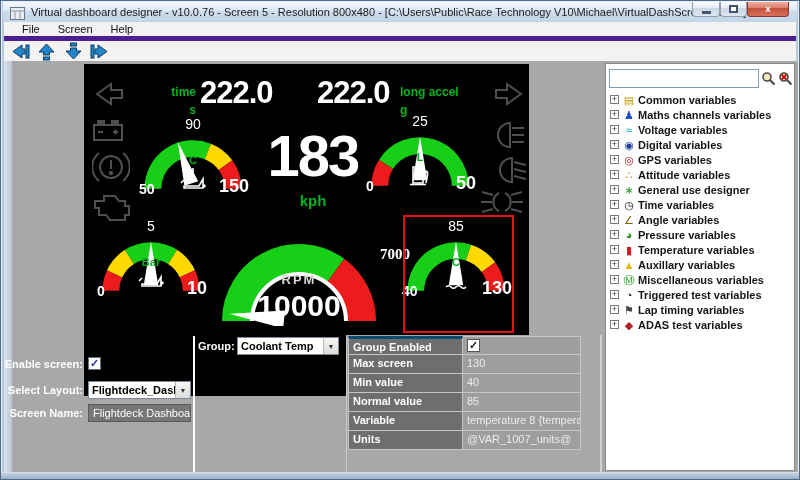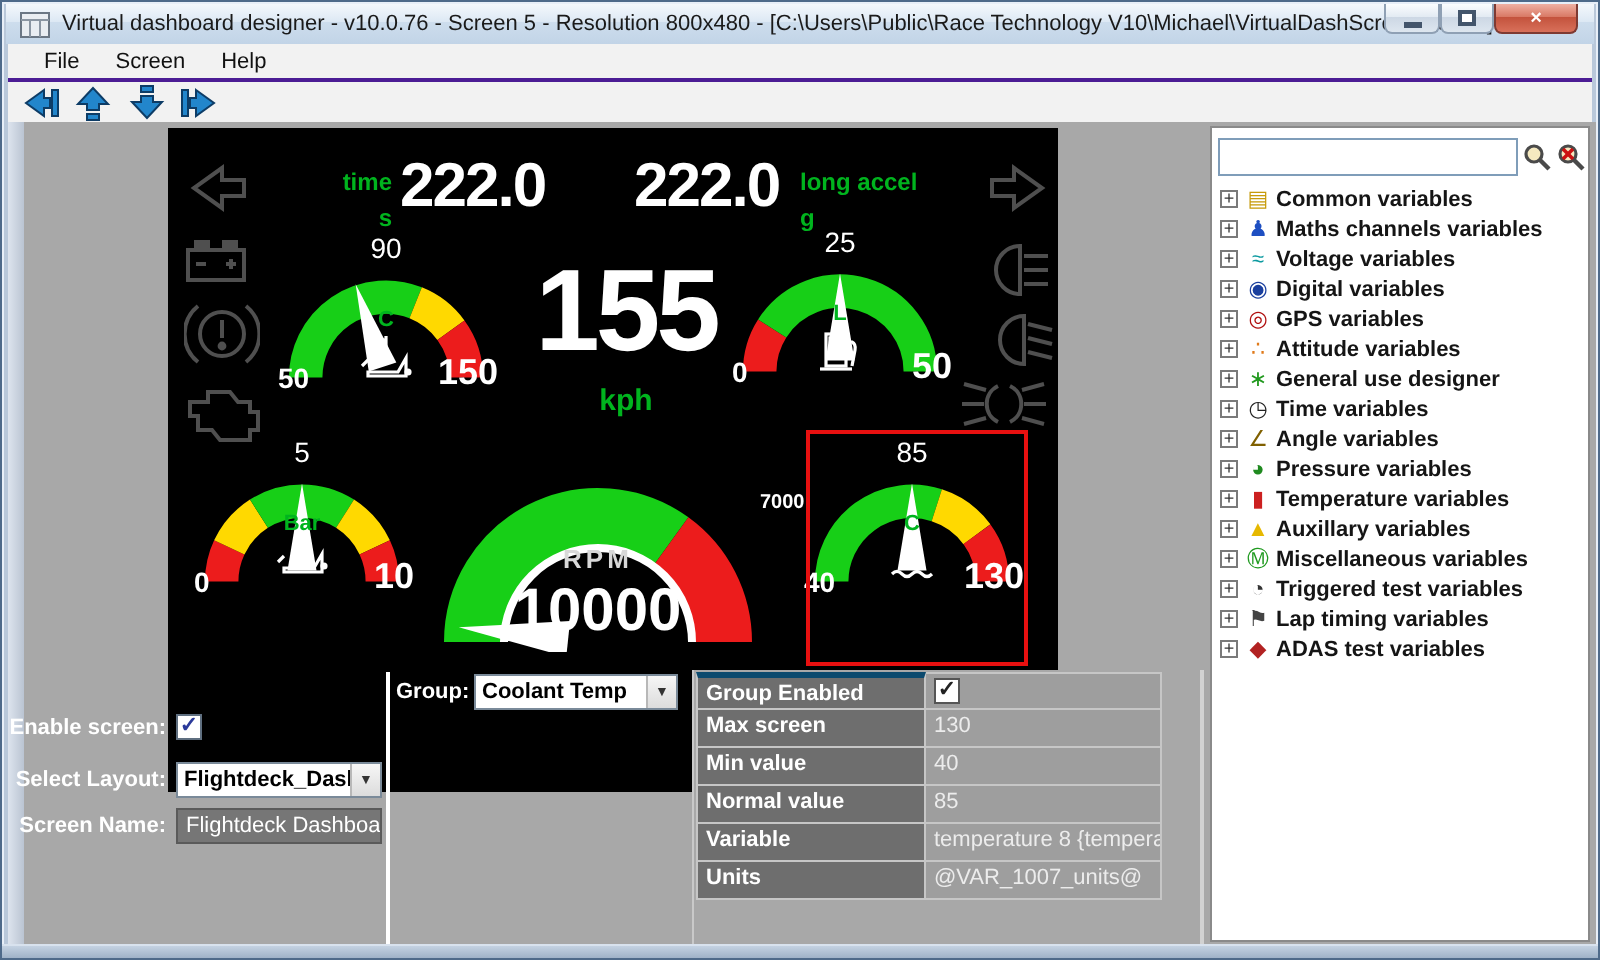--- a/index.html
+++ b/index.html
@@ -18,21 +18,21 @@
       background:linear-gradient(#fbfdfe,#e3ebf3 45%,#ccd7e4 46%,#dde6ef);
       display:flex; align-items:center; justify-content:center;
       font-size:10px; color:#3a4a5c; font-weight:bold; }
   .wbtn.min { width:28px; } .wbtn.max { width:27px; }
   .wbtn.close { width:42px; border-color:#7e3a32;
       background:linear-gradient(#f0b0a2,#d97a66 45%,#c3523c 46%,#d8705a); color:#fff; }
   .wbtn.min span{ display:block; width:9px; height:3px; background:#43556b; margin-top:6px;}
   .wbtn.max span{ display:block; width:9px; height:8px; border:2px solid #43556b; background:#fff;}
 
   .menubar { position:absolute; left:3px; top:21px; right:3px; height:19px; background:#f2f2f2;
-      border-bottom:2px solid #4c1d95; display:flex; align-items:center; padding-left:9px; gap:0; }
+      border-bottom:5px solid #4c1d95; display:flex; align-items:center; padding-left:9px; gap:0; }
   .menu-item { font-size:11px; color:#111; padding:2px 9px; }
   .toolbar { position:absolute; left:3px; top:40px; right:3px; height:20px; background:#f2f2f2;
       display:flex; align-items:center; padding-left:4px; gap:5px; }
   .tbtn { width:22px; height:19px; display:flex; align-items:center; justify-content:center; }
 
   
   .client { position:absolute; left:3px; top:60px; width:794px; height:413px;
       background:#a8a8a8; overflow:hidden; }
   .left-strip { position:absolute; left:0; top:0; width:8px; height:413px;
       background:linear-gradient(90deg,#dde4ee,#bac4d2); }
@@ -57,21 +57,21 @@
   .g-max { position:absolute; right:6px; bottom:2px; font-size:18px; font-weight:bold; }
   .g-unit { position:absolute; top:38px; left:0; width:100%; text-align:center;
       font-size:11px; font-weight:bold; color:#00b41e; line-height:11px; }
   .g-icon { position:absolute; top:50px; left:0; width:100%; display:flex; justify-content:center; }
 
   .rpm-block { left:120px; top:162px; width:190px; height:100px; }
   .rpm-label { position:absolute; top:46px; left:0; width:100%; text-align:center;
       font-size:13px; font-weight:bold; letter-spacing:2px; color:#d8d8d8; }
   .rpm-max { position:absolute; top:66px; left:0; width:100%; text-align:center;
       font-size:30px; font-weight:bold; line-height:28px; }
-  .rpm-redline { position:absolute; top:20px; left:176px; font-size:10px; font-weight:bold; white-space:nowrap; }
+  .rpm-redline { position:absolute; top:20px; left:176px; font-size:15px; font-weight:bold; white-space:nowrap;font-family:Liberation Serif, serif; }
 
   .telltale { position:absolute; display:flex; align-items:center; justify-content:center; }
 
   
   .fld-label { position:absolute; left:0; width:79px; text-align:right;
       font-size:11px; font-weight:bold; color:#fff; }
   .cbx-box { position:absolute; width:13px; height:13px; background:#fff; border:1px solid #5f6f80;
       font-size:11px; font-weight:bold; color:#2b3a9a; line-height:11px; text-align:center; }
   .combo { position:absolute; height:18px; background:#fff; border:1px solid #7a8a99;
       font-size:11px; color:#000; display:flex; align-items:center; overflow:hidden; }
@@ -247,21 +247,21 @@
         <span class="readout-lbl">s</span>
       </div>
       <div class="abs readout-val" style="left:116px;top:14px">222.0</div>
       <div class="abs readout-val" style="left:233px;top:14px">222.0</div>
       <div class="abs" style="left:316px;top:18px;width:70px;text-align:left">
         <span class="readout-lbl">long accel</span><br>
         <span class="readout-lbl">g</span>
       </div>
 
       <div class="abs speed-block">
-        <span class="speed-val">155</span>
+        <span class="speed-val">183</span>
         <span class="speed-unit">kph</span>
       </div>
 
       <div class="gauge" style="left:47px;top:53px">
         <svg class="arc" width="112" height="58" viewBox="0 0 100 52">
           <path d="M14,50 A36,36 0 0 1 63.3,16.5" stroke="#17cf17" stroke-width="15" fill="none"></path>
           <path d="M63.3,16.5 A36,36 0 0 1 79.1,28.8" stroke="#ffd900" stroke-width="15" fill="none"></path>
           <path d="M79.1,28.8 A36,36 0 0 1 86,50" stroke="#ec1c1c" stroke-width="15" fill="none"></path>
           <polygon points="50,6 43.5,45 56.5,45" fill="#fff" transform="rotate(-18,50,50)"></polygon>
         </svg>

